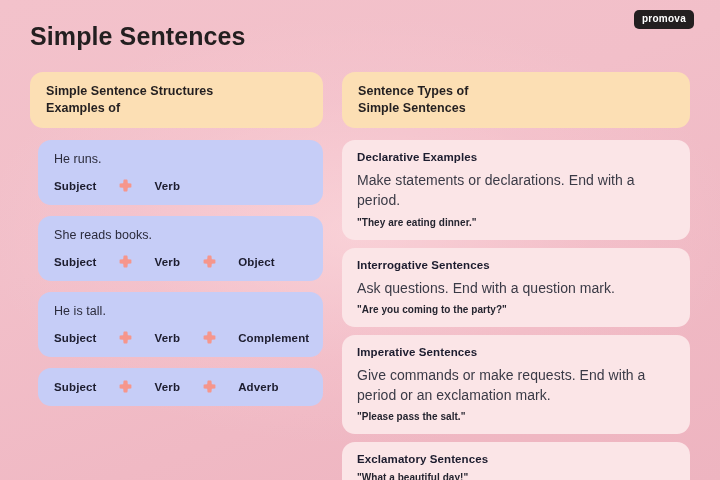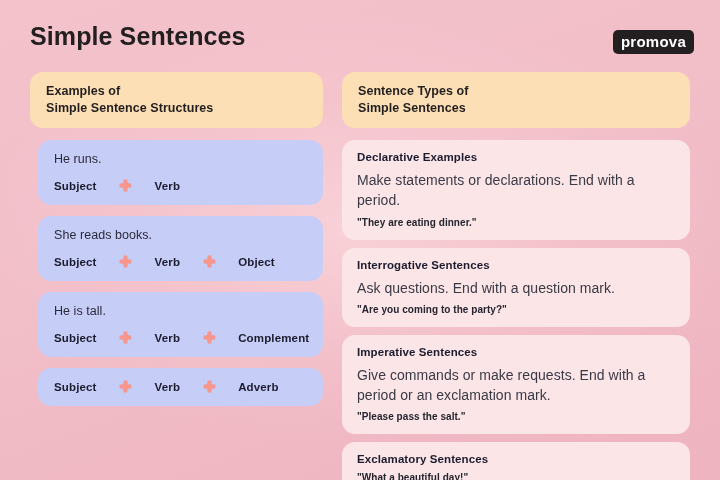--- a/index.html
+++ b/index.html
@@ -16,23 +16,23 @@
       linear-gradient(160deg,#f3c2cb 0%,#f2bfc9 38%,#f0b9c4 70%,#eeb4c0 100%);
   }
 
   
   .page-title{
     position:absolute;left:30px;top:22px;
     font-size:25px;font-weight:700;letter-spacing:.1px;
     color:#231f20;white-space:nowrap;
   }
   .logo-badge{
-    position:absolute;right:26px;top:30px;
+    position:absolute;right:26px;top:10px;
     background:#231f20;color:#ffffff;
-    font-size:15px;font-weight:700;letter-spacing:.25px;
+    font-size:10px;font-weight:700;letter-spacing:.25px;
     padding:4px 8px 5px;border-radius:5px;line-height:1;
   }
 
   
   .col{position:absolute;top:72px;}
   .col-left{left:30px;width:293px;}
   .col-right{left:342px;width:348px;}
 
   .col-header{
     background:#fcdfb4;border-radius:13px;
@@ -92,22 +92,22 @@
 
 <div id="stage">
 
   <div class="page-title">Simple Sentences</div>
 
   <div class="logo-badge">promova</div>
 
   <div class="col col-left">
 
     <div class="col-header">
+      <div class="line">Simple Sentence Structures</div>
       <div class="line">Examples of</div>
-      <div class="line">Simple Sentence Structures</div>
     </div>
 
     <div id="struct-cards">
         <div class="struct-card">
           <div class="struct-example">He runs.</div>
           <div class="struct-formula">
             <span class="part">Subject</span>
             <span class="plus-icon">
               <svg width="13" height="13" viewBox="0 0 13 13" aria-hidden="true">
                 <path fill="#f6968c" d="M5.1 0.6h2.8c.3 0 .5.2.55.5l.35 3.1 3.1.35c.3.05.5.25.5.55v2.8c0 .3-.2.5-.5.55l-3.1.35-.35 3.1c-.05.3-.25.5-.55.5H5.1c-.3 0-.5-.2-.55-.5l-.35-3.1-3.1-.35c-.3-.05-.5-.25-.5-.55V5.1c0-.3.2-.5.5-.55l3.1-.35.35-3.1c.05-.3.25-.5.55-.5z"></path>

